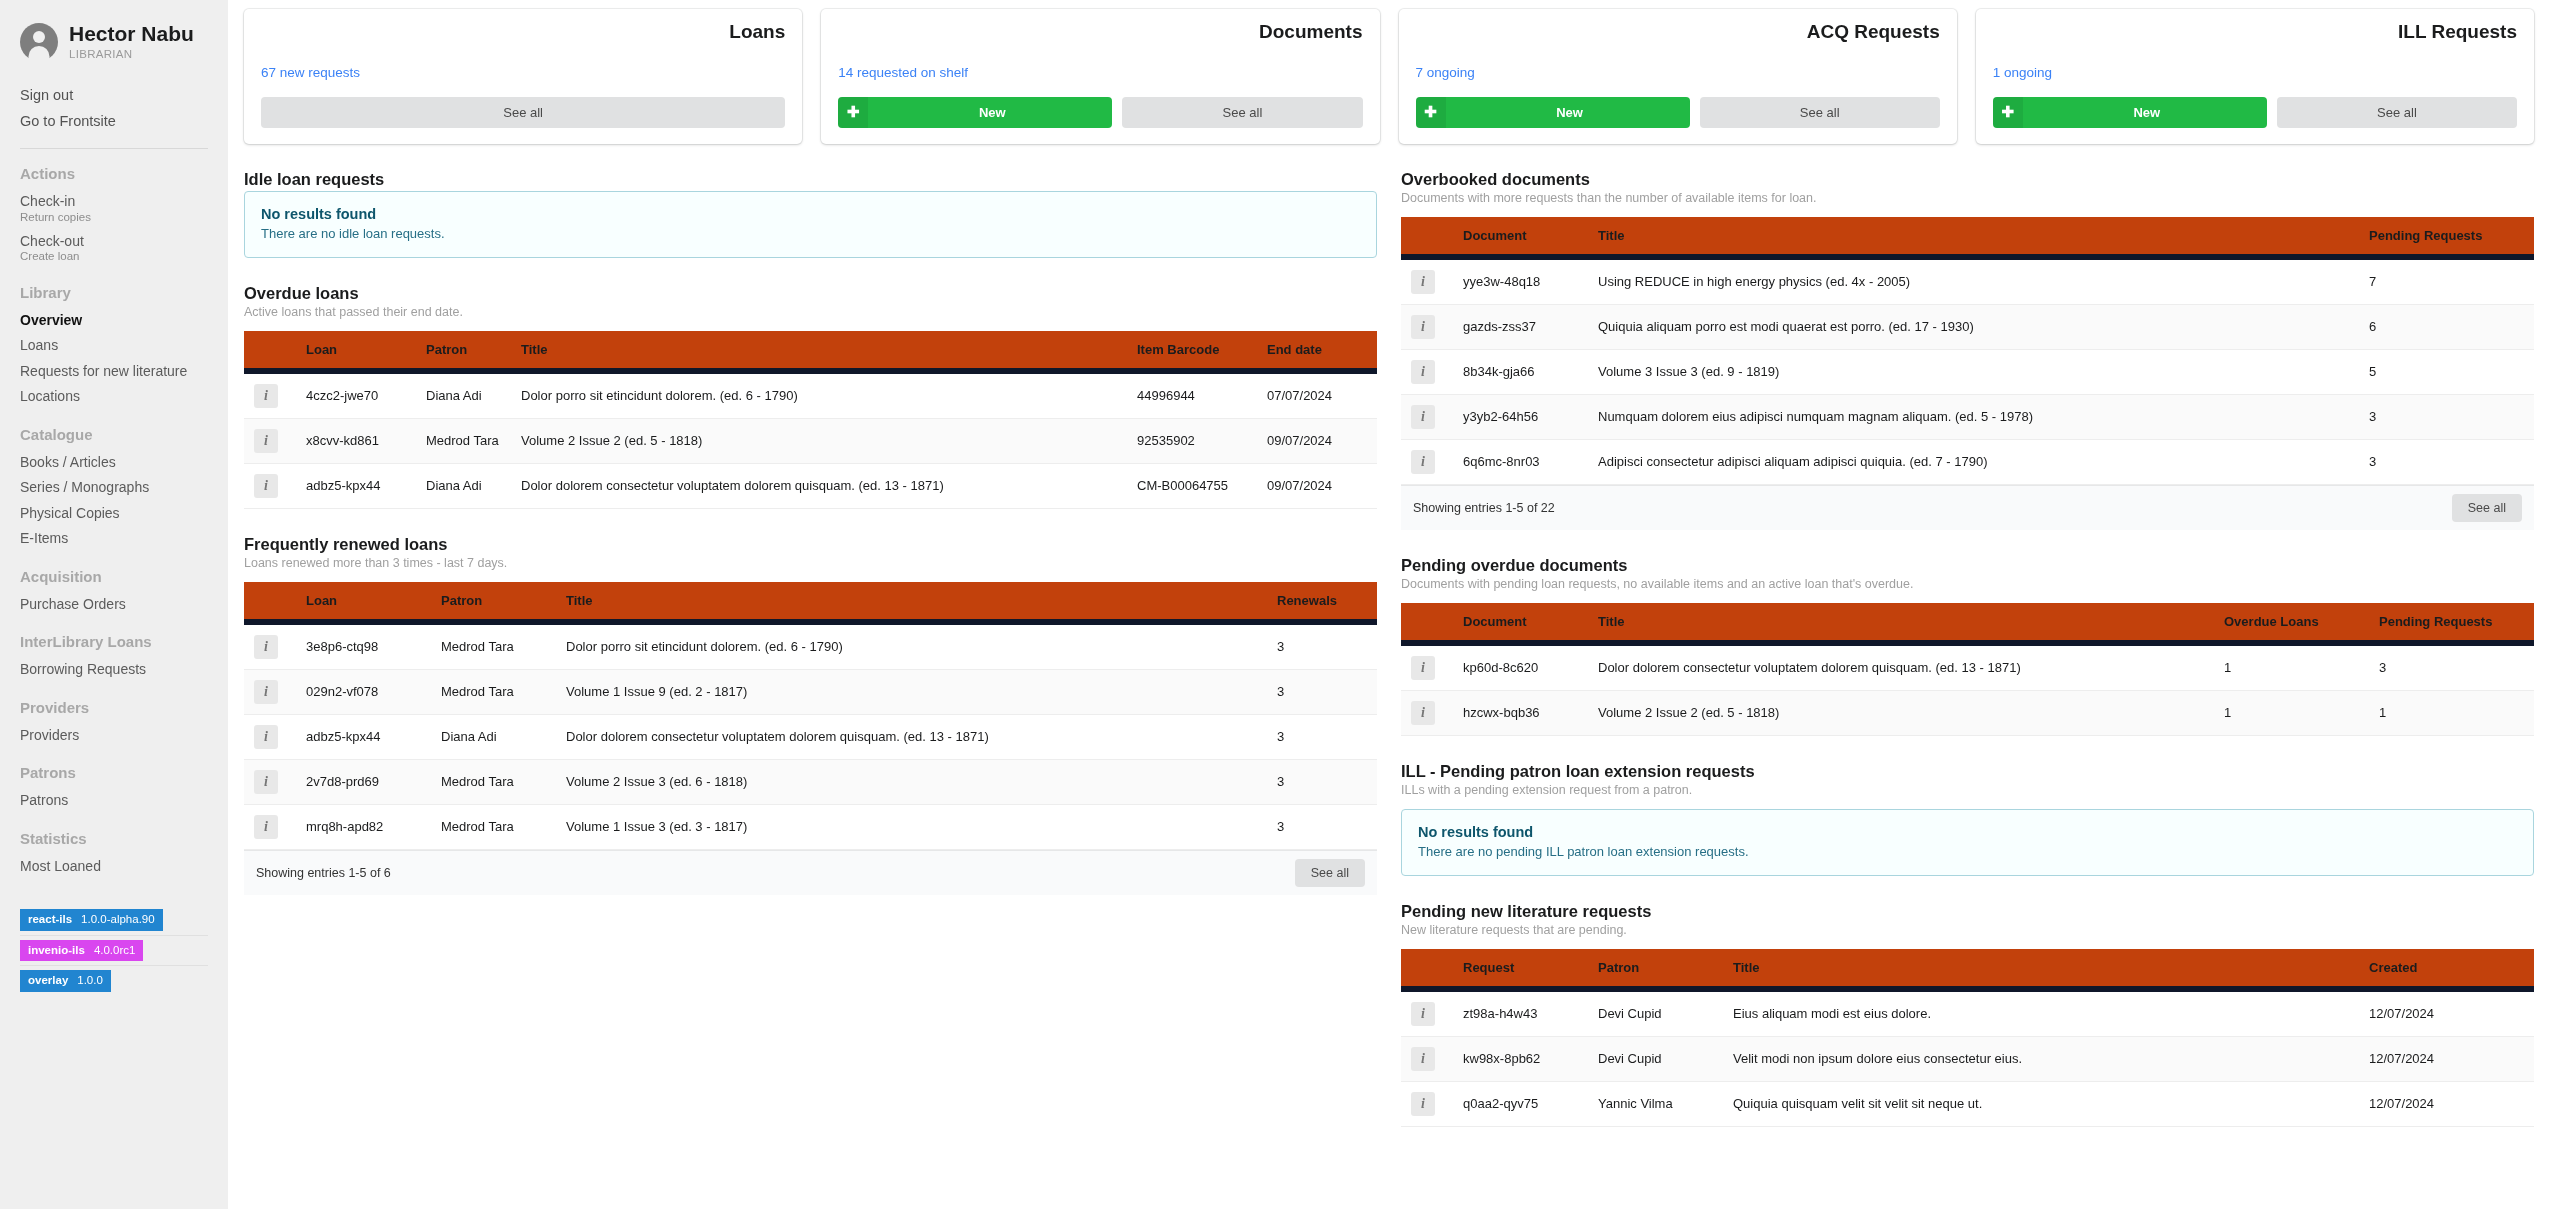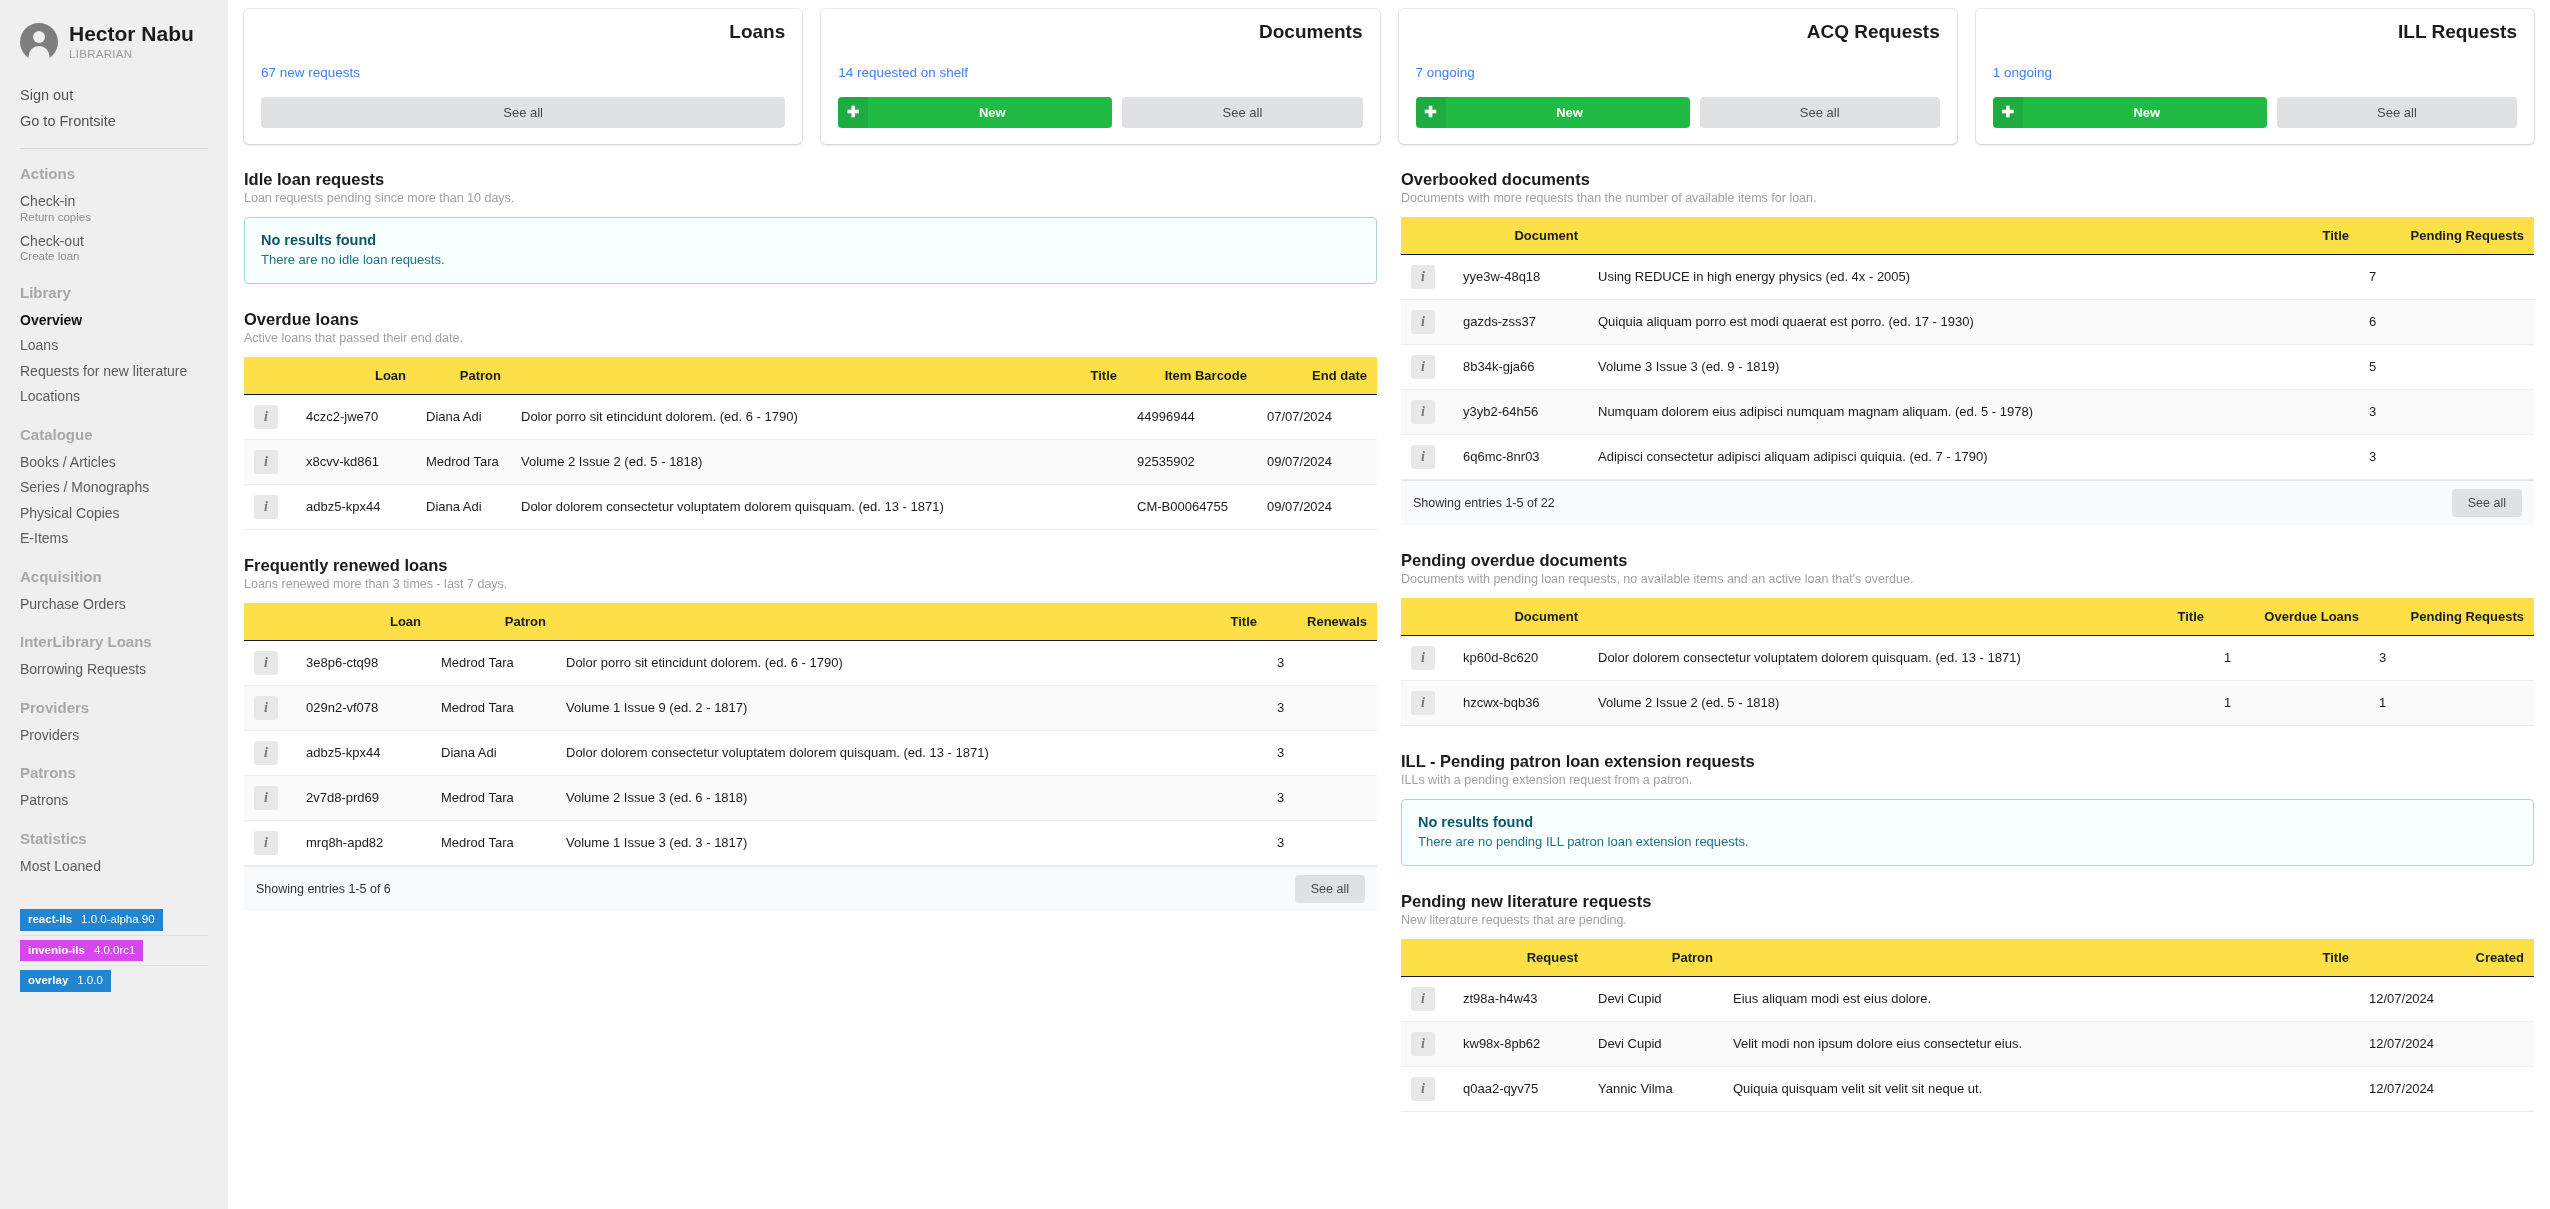--- a/index.html
+++ b/index.html
@@ -173,27 +173,27 @@
   .empty-title { color: #0e566c; font-weight: bold; font-size: 14.5px; margin-bottom: 4px; }
   .empty-text { color: #276f86; font-size: 13px; }
 
   table.tbl {
     width: 100%;
     border-collapse: collapse;
     font-size: 13px;
     color: #1b1c1d;
   }
   table.tbl thead th {
-    background: #fde047;
-    text-align: right;
+    background: #c2410c;
+    text-align: left;
     font-weight: bold;
     font-size: 13px;
     color: #1b1c1d;
     padding: 11px 10px;
-    border-bottom: 1px solid #0f172a;
+    border-bottom: 6px solid #0f172a;
     white-space: nowrap;
   }
   table.tbl tbody td {
     padding: 10px 10px;
     border-bottom: 1px solid #ededed;
     vertical-align: middle;
   }
   table.tbl tbody tr:nth-child(even) { background: #fafafa; }
   td.icon-cell { width: 52px; padding-left: 11px; }
   .info-btn {
@@ -367,21 +367,20 @@
         </div>
       </div>
     </section>
 
   <div class="body-cols">
 
     <div class="col">
 
       <div class="sec-block">
         <div class="sec-title">Idle loan requests</div>
-        <div class="sec-sub">Loan requests pending since more than 10 days.</div>
         <div class="empty-msg">
           <div class="empty-title">No results found</div>
           <div class="empty-text">There are no idle loan requests.</div>
         </div>
       </div>
 
       <div class="sec-block">
         <div class="sec-title">Overdue loans</div>
         <div class="sec-sub">Active loans that passed their end date.</div>
         <table class="tbl">

